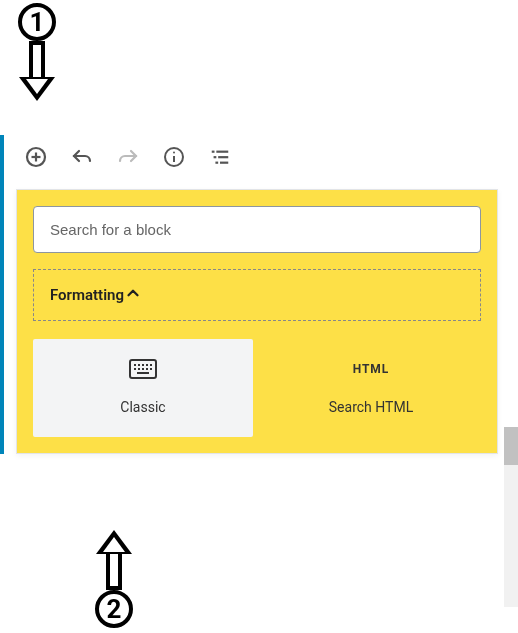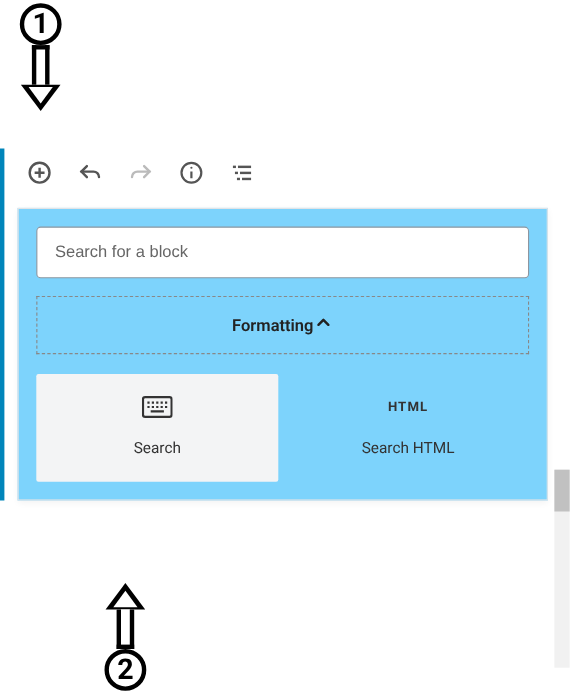--- a/index.html
+++ b/index.html
@@ -130,21 +130,21 @@
       justify-content: center;
       cursor: pointer;
       color: #555;
     }
     .toolbar .tb-btn.disabled { color: #bbb; cursor: default; }
     .toolbar .tb-btn.plus svg { color: #555; }
 
     .inserter-panel {
       margin: 0 16px 0 12px;
       border: 1px solid #e2e4e7;
-      background: #7dd3fc;
+      background: #fde047;
       position: relative;
       box-shadow: 0 2px 6px rgba(0,0,0,0.05);
     }
     .search-wrap {
       padding: 16px;
     }
     .search-input {
       width: 100%;
       padding: 14px 16px;
       border: 1px solid #8d96a0;
@@ -156,21 +156,21 @@
     .search-input::placeholder { color: #666; }
 
     .panel-body {
       padding: 0 16px 16px 16px;
       position: relative;
     }
     .category-header {
       border: 1px dashed #888;
       display: flex;
       align-items: center;
-      justify-content: center;
+      justify-content: flex-start;
       padding: 14px 16px;
       cursor: pointer;
     }
     .category-header .label {
       font-weight: 600;
       font-size: 15px;
       color: #222;
     }
     .category-header .chev {
       font-size: 18px;
@@ -305,21 +305,21 @@
                 <line x1="17" y1="6" x2="19" y2="6"></line>
                 <line x1="21" y1="6" x2="23" y2="6"></line>
               <line x1="5" y1="10" x2="7" y2="10"></line>
                 <line x1="9" y1="10" x2="11" y2="10"></line>
                 <line x1="13" y1="10" x2="15" y2="10"></line>
                 <line x1="17" y1="10" x2="19" y2="10"></line>
                 <line x1="21" y1="10" x2="23" y2="10"></line>
               <line x1="8" y1="14" x2="20" y2="14"></line>
             </svg>
           </div>
-          <div class="bl-label">Search</div>
+          <div class="bl-label">Classic</div>
         </div>
 
 
         <div class="block-item">
           <div class="icon" style="font-weight:700;font-size:12px;letter-spacing:1px;">HTML</div>
           <div class="bl-label">Search HTML</div>
         </div>
 
       </div>
     </div>

